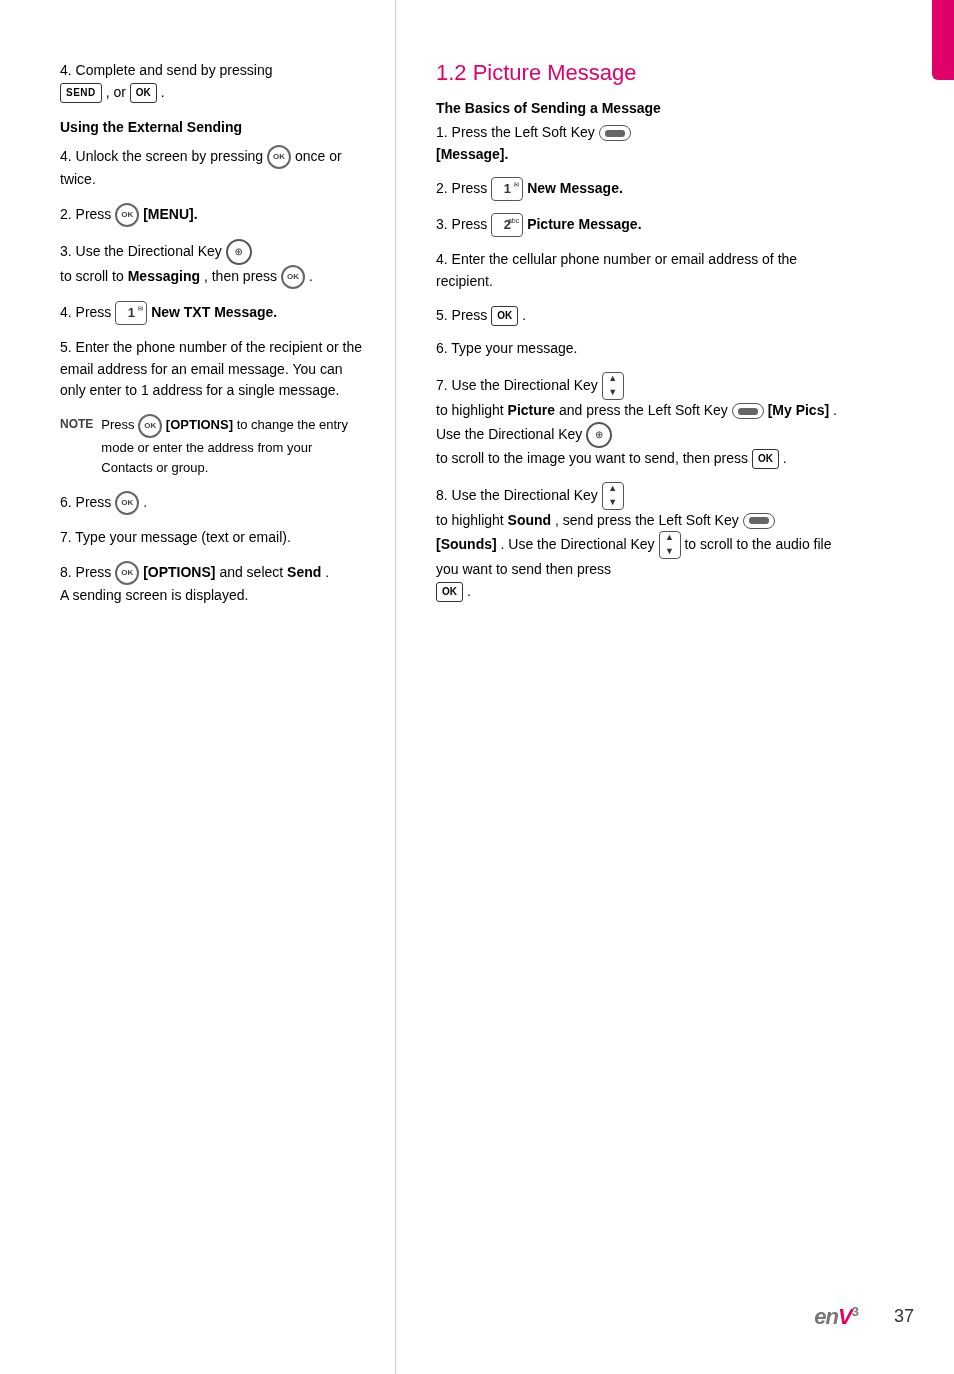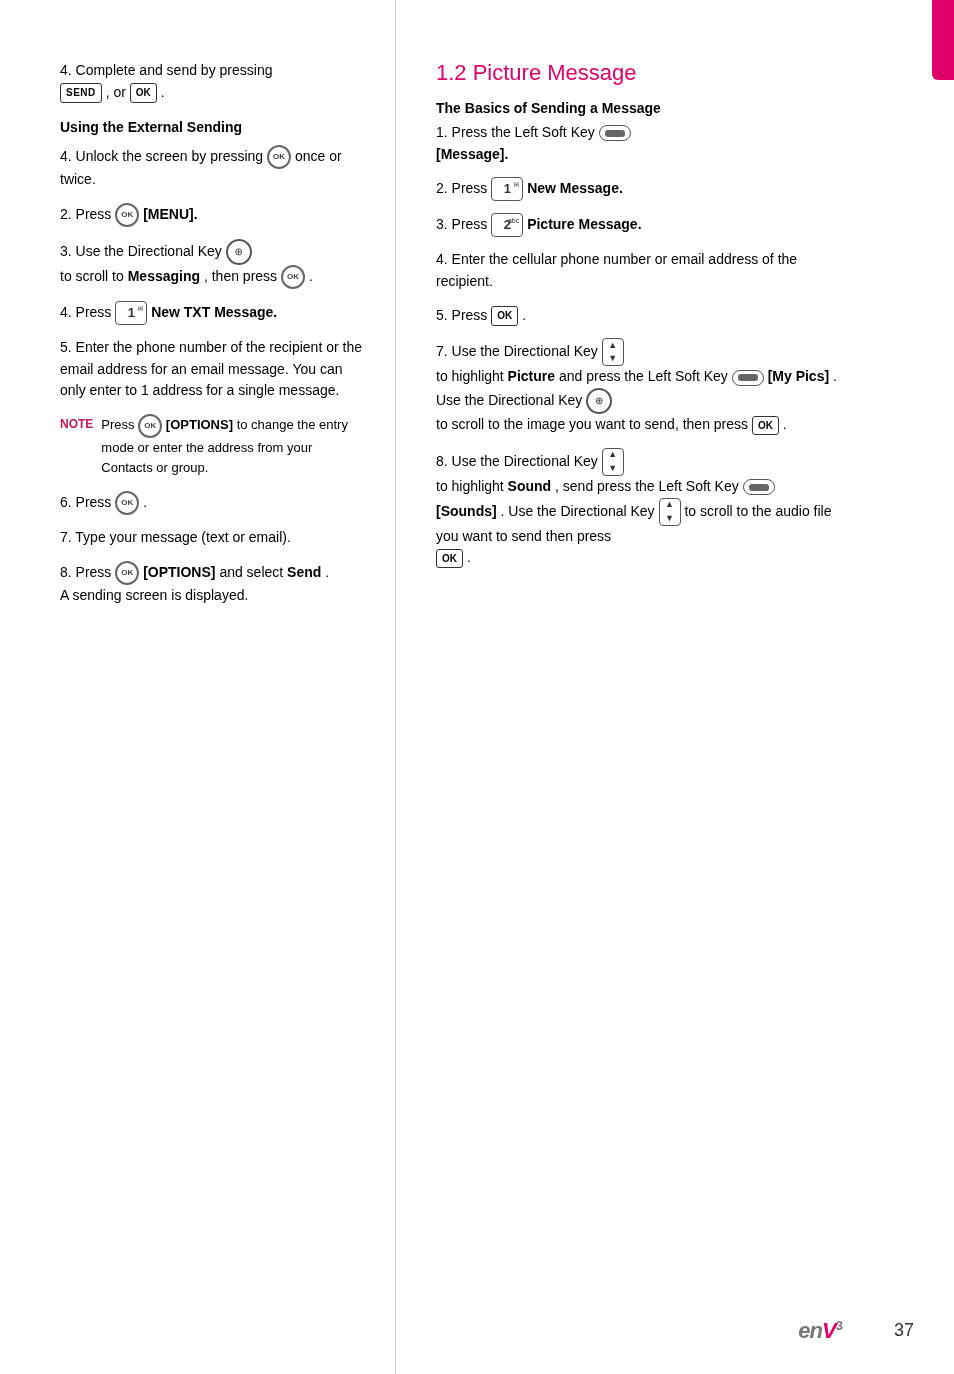--- a/index.html
+++ b/index.html
@@ -76,21 +76,21 @@
       display: flex;
       align-items: flex-start;
       gap: 8px;
       margin-bottom: 14px;
       font-size: 13px;
       line-height: 1.5;
     }
 
     .note-label {
       font-weight: bold;
-      color: #be185d;
+      color: #404040;
       font-size: 12px;
       white-space: nowrap;
       margin-top: 1px;
     }
 
     
     .btn-send {
       display: inline-block;
       border: 1.5px solid #333;
       border-radius: 3px;
@@ -126,25 +126,25 @@
       background: #fff;
       vertical-align: middle;
       font-size: 9px;
       gap: 1px;
       color: #333;
     }
 
     
     .footer {
       position: absolute;
-      bottom: 30px;
+      bottom: 44px;
       right: 40px;
       display: flex;
       align-items: center;
-      gap: 24px;
+      gap: 8px;
     }
 
     .footer-brand {
       font-size: 22px;
       font-weight: bold;
       color: #555;
       font-style: italic;
       letter-spacing: -1px;
     }
 
@@ -379,20 +379,25 @@
     </div>
 
     <div class="step">
       <div class="step-content">
         <span>5. Press</span>
         <span class="btn-ok">OK</span>
         <span>.</span>
       </div>
     </div>
 
+    <div class="step">
+      <div class="step-content">
+        <span>6. Type your message.</span>
+      </div>
+    </div>
 
     <div class="step">
       <div class="step-content">
         <span>7. Use the Directional Key</span>
         <span class="dir-key-ud">▲<br>▼</span>
         <br>
         <span>to highlight</span>
         <span class="bold">Picture</span>
         <span>and press the Left Soft Key</span>
         <span class="soft-key-bar">

